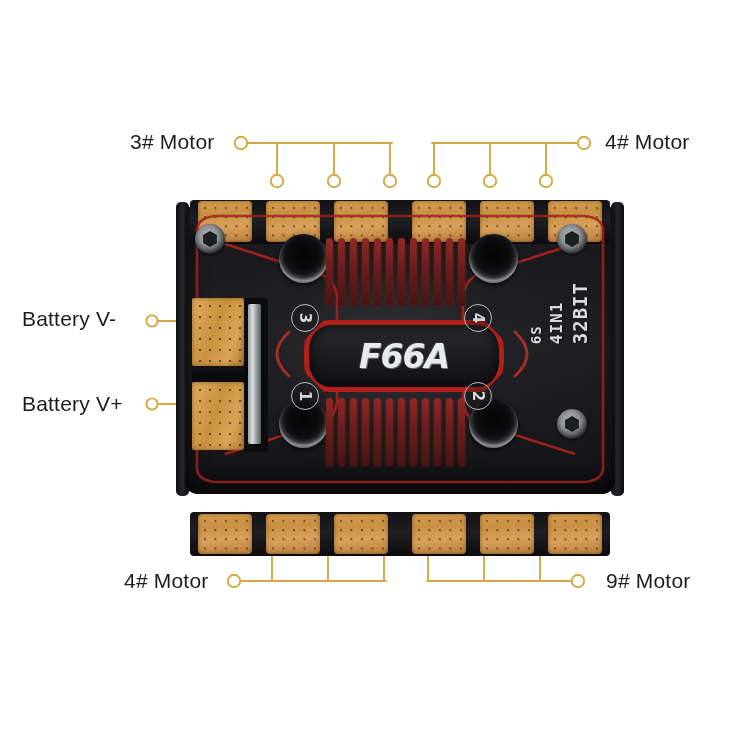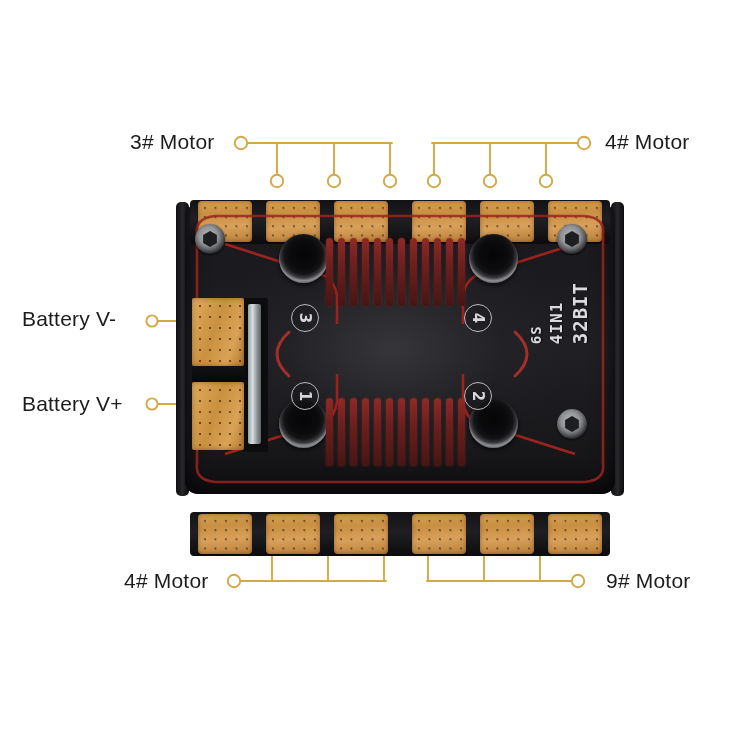--- a/index.html
+++ b/index.html
@@ -351,20 +351,23 @@
       <i class="fin"></i>
         <i class="fin"></i>
         <i class="fin"></i>
         <i class="fin"></i>
       <i class="fin"></i>
         <i class="fin"></i>
         <i class="fin"></i>
         <i class="fin"></i>
     </div>
 
+    <div class="logoplate">
+      <span class="logotext">F66A</span>
+    </div>
 
     <div class="numbadge n3">
         <span>3</span>
       </div>
     <div class="numbadge n4">
         <span>4</span>
       </div>
     <div class="numbadge n1">
         <span>1</span>
       </div>

